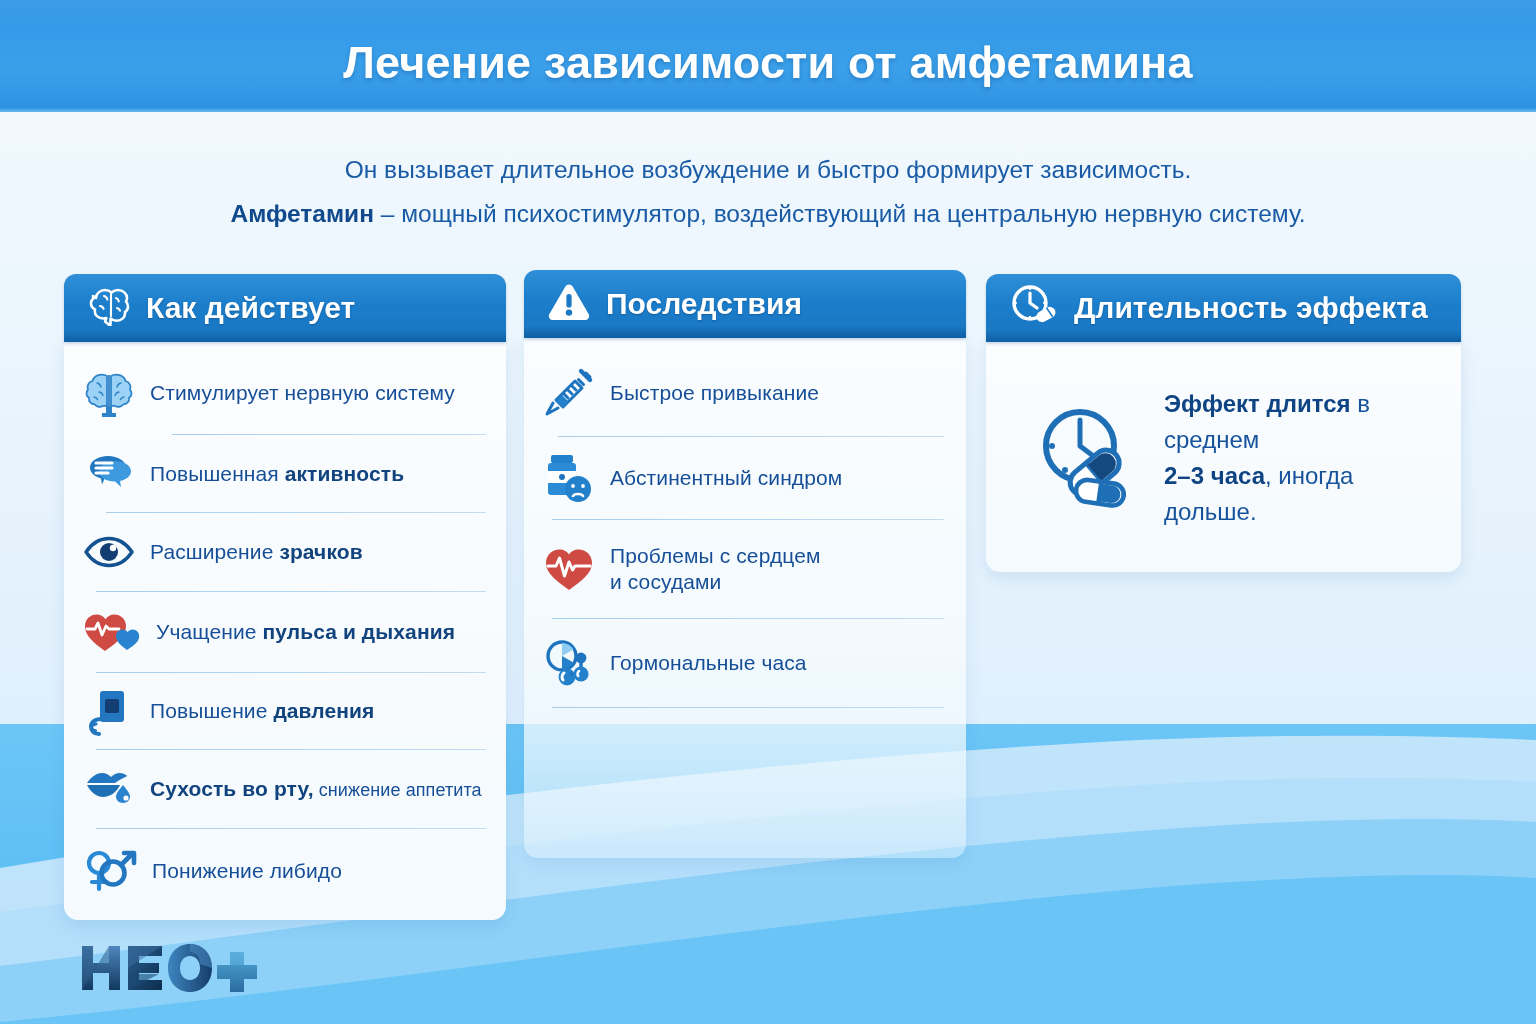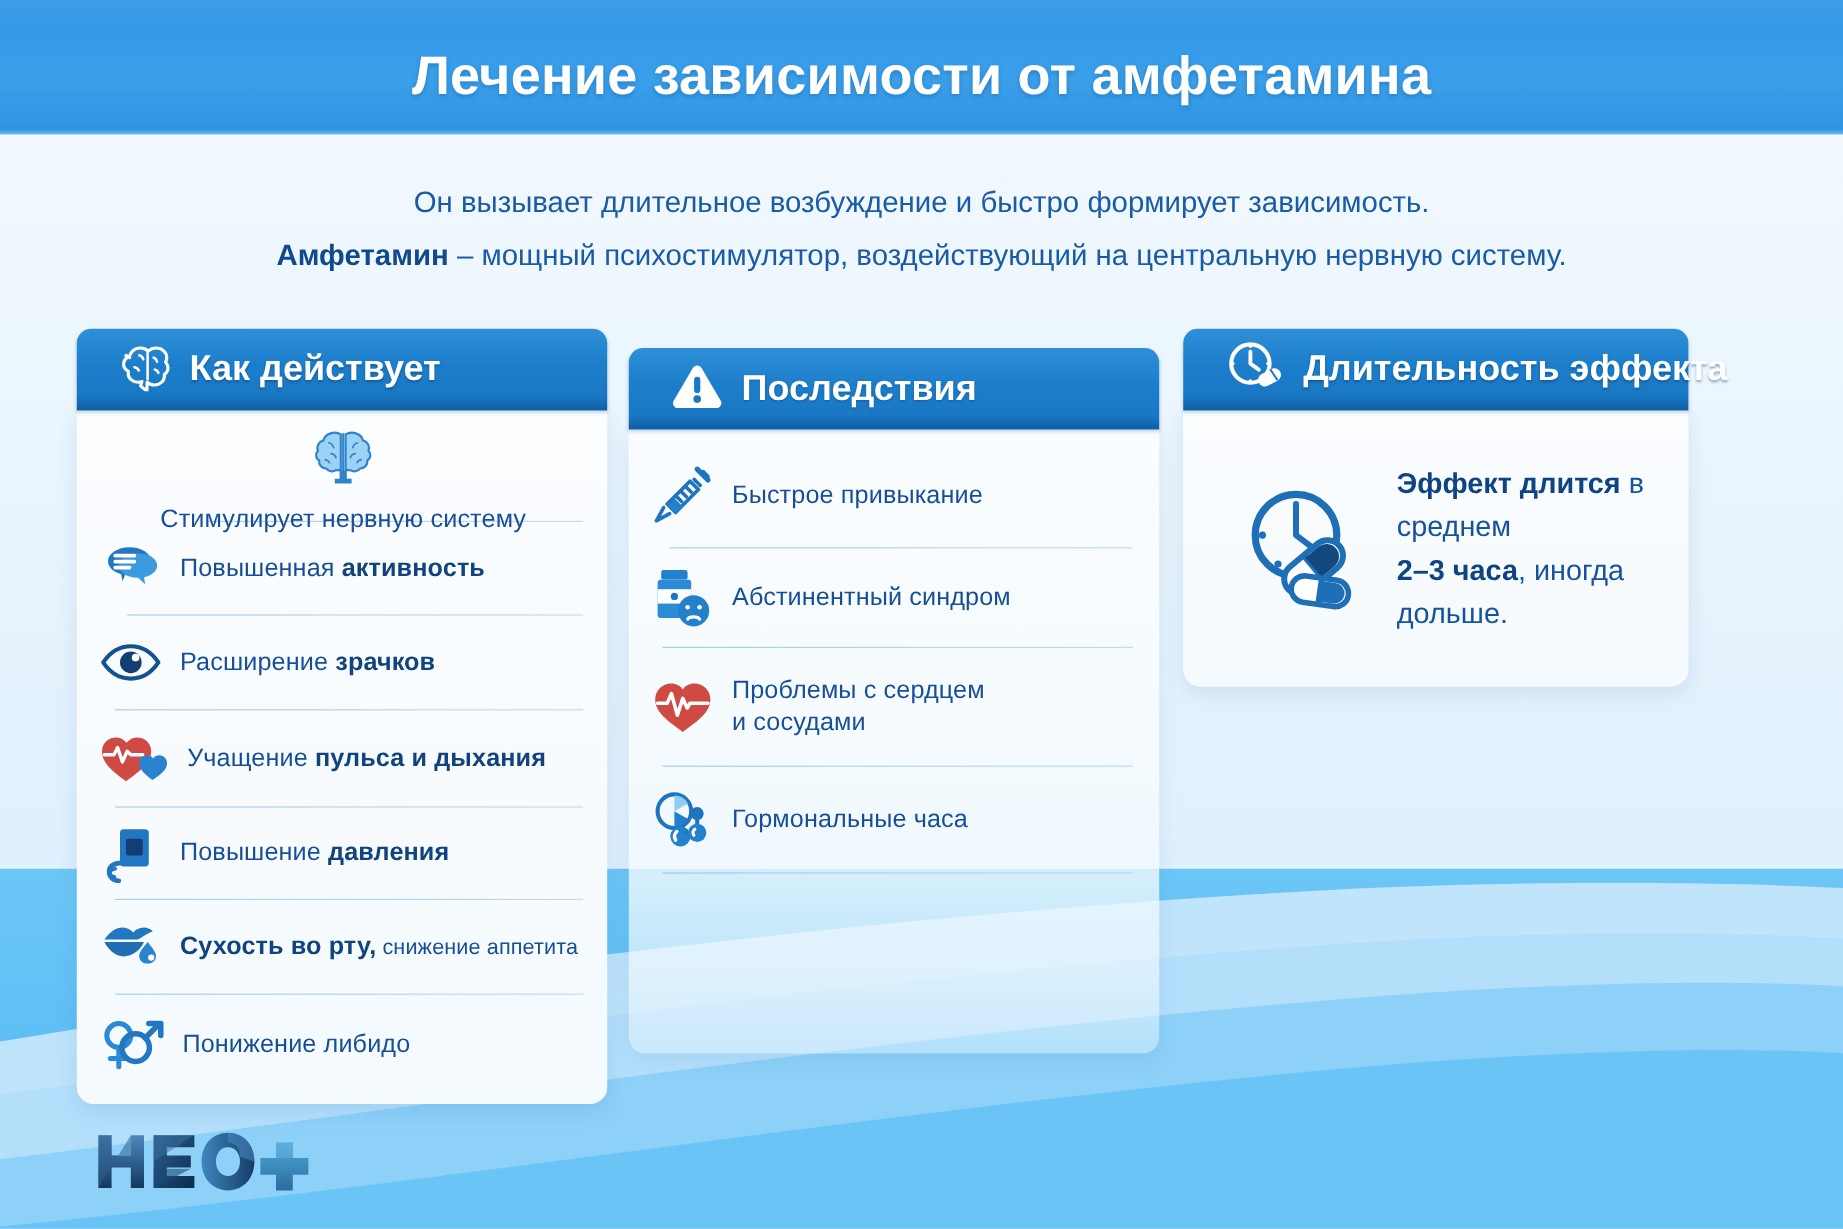--- a/index.html
+++ b/index.html
@@ -39,21 +39,21 @@
     color:#15559e;
   }
   .intro-line{font-size:24.5px;line-height:44px;color:#1a5ba6;white-space:nowrap;}
   .intro-line b{font-weight:bold;color:#104a8c;}
 
   
   .card{position:absolute;}
   .card-head{
     position:relative;height:68px;border-radius:12px 12px 0 0;
     background:linear-gradient(180deg,#2f8fd8 0%,#1c7ecb 45%,#1a78c4 82%,#0f5ea2 100%);
-    display:flex;align-items:center;gap:14px;padding-left:34px;box-sizing:border-box;
+    display:flex;align-items:center;gap:14px;padding-left:22px;box-sizing:border-box;
     box-shadow:0 2px 3px rgba(15,80,140,.22);
   }
   .card-head .hd-title{
     color:#fff;font-size:30px;font-weight:bold;white-space:nowrap;
     text-shadow:0 1px 2px rgba(6,50,95,.4);
   }
   .card-body{
     border-radius:0 0 14px 14px;
     background:linear-gradient(180deg,#fbfdff 0%,#f7fbfe 60%,#f4fafe 100%);
     box-shadow:0 6px 16px rgba(40,110,180,.13), 0 1px 0 rgba(255,255,255,.9) inset;
@@ -118,21 +118,21 @@
         <svg width="46" height="40" viewBox="0 0 46 40" xmlns="http://www.w3.org/2000/svg">
           <path d="M10 12c0-4.4 4-8 9-8 2.6 0 4.9 1 6.5 2.5C27 5.2 29.4 4 32 4c5 0 9 3.6 9 8 0 1.3-.4 2.6-1 3.7 1.3 1.3 2 3 2 4.8 0 2.3-1.2 4.4-3.1 5.6.1.5.1 1 .1 1.4 0 4-3.7 7.3-8.3 7.3-2.4 0-4.6-.9-6.1-2.4l-.2 7.6-5.3-4.4 1.2-3.6c-1 .3-2.1.5-3.2.5-4.6 0-8.3-3.3-8.3-7.3 0-.6.1-1.2.2-1.8C6.8 22.3 5 20 5 17.3c0-2 1-3.8 2.6-5-.4-.8-.6-1.5-.6-2.3z" fill="none" stroke="#ffffff" stroke-width="2.6" stroke-linejoin="round"></path>
           <path d="M18 10c1.8.4 3 1.6 3.4 3.4M25 8v22M30 12c1.6.6 2.6 1.8 2.8 3.4M14 20c1.8.2 3 1.2 3.6 2.8M31 22c1.6.4 2.6 1.4 3 2.8" fill="none" stroke="#ffffff" stroke-width="2.1" stroke-linecap="round"></path>
         </svg>
       </span>
       <span class="hd-title">Как действует</span>
     </div>
 
     <div class="card-body" style="height:578px;padding-top:10px;">
 
-      <div class="row" style="height:82px;flex-direction:column;">
+      <div class="row" style="height:82px;">
         <span class="ico">
           <svg width="54" height="54" viewBox="0 0 54 54" xmlns="http://www.w3.org/2000/svg">
             <g>
               <path d="M25 10c-5-3-13-1-14.5 5-4 1-6 5-4.5 8.6-2.4 2.4-2 6.6 1 8.2-.6 3.4 2 6.6 5.8 6.6 1.8 2.6 5.6 3.2 8.2 1.4l4 0z" fill="#9cd2f5" stroke="#2f84c9" stroke-width="1.8" stroke-linejoin="round"></path>
               <path d="M29 10c5-3 13-1 14.5 5 4 1 6 5 4.5 8.6 2.4 2.4 2 6.6-1 8.2.6 3.4-2 6.6-5.8 6.6-1.8 2.6-5.6 3.2-8.2 1.4l-4 0z" fill="#9cd2f5" stroke="#2f84c9" stroke-width="1.8" stroke-linejoin="round"></path>
               <path d="M24 40h6v8h-6z" fill="#2f84c9"></path>
               <path d="M20 47h14v4H20z" fill="#2f84c9"></path>
               <path d="M27 9v33" stroke="#2f84c9" stroke-width="1.8"></path>
               <path d="M15 17c2 .5 3.5 2 4 4M17 26c2 .3 3.5 1.5 4 3.4M12 31c1.8.3 3 1.2 3.6 2.6M39 17c-2 .5-3.5 2-4 4M37 26c-2 .3-3.5 1.5-4 3.4M42 31c-1.8.3-3 1.2-3.6 2.6" fill="none" stroke="#2f84c9" stroke-width="1.4" stroke-linecap="round"></path>
             </g>
@@ -227,21 +227,21 @@
           </svg>
         </span>
         <span class="lbl">
           <span>Понижение либидо</span>
         </span>
       </div>
 
     </div>
   </div>
 
-  <div class="card" style="left:524px;top:290px;width:442px;">
+  <div class="card" style="left:524px;top:270px;width:442px;">
     <div class="card-head">
       <span class="ico">
         <svg width="46" height="42" viewBox="0 0 46 42" xmlns="http://www.w3.org/2000/svg">
           <path d="M23 3.5c1.5 0 2.8.8 3.6 2.1l16 27.3c1.6 2.7-.3 6.1-3.6 6.1H7c-3.3 0-5.2-3.4-3.6-6.1l16-27.3c.8-1.3 2.1-2.1 3.6-2.1z" fill="#ffffff"></path>
           <rect x="20.4" y="13" width="5.2" height="13.6" rx="2.6" fill="#1a78c4"></rect>
           <circle cx="23" cy="31.6" r="3.2" fill="#1a78c4"></circle>
         </svg>
       </span>
       <span class="hd-title">Последствия</span>
     </div>
@@ -316,21 +316,21 @@
         </span>
         <span class="lbl">
           <span>Гормональные часа</span>
         </span>
       </div>
       <div class="sep" style="margin-left:28px;margin-right:22px;"></div>
 
     </div>
   </div>
 
-  <div class="card" style="left:986px;top:274px;width:421px;">
+  <div class="card" style="left:986px;top:274px;width:475px;">
     <div class="card-head">
       <span class="ico">
         <svg width="52" height="46" viewBox="0 0 52 46" xmlns="http://www.w3.org/2000/svg">
           <circle cx="22" cy="20" r="16" fill="none" stroke="#ffffff" stroke-width="3.4"></circle>
           <path d="M22 10v10l7 5" fill="none" stroke="#ffffff" stroke-width="3.2" stroke-linecap="round" stroke-linejoin="round"></path>
           <circle cx="22" cy="5.5" r="1.4" fill="#ffffff"></circle>
           <circle cx="36.5" cy="20" r="1.4" fill="#ffffff"></circle>
           <circle cx="7.5" cy="20" r="1.4" fill="#ffffff"></circle>
           <circle cx="22" cy="34.5" r="1.4" fill="#ffffff"></circle>
           <rect x="28" y="26" width="20" height="11" rx="5.5" transform="rotate(-28 38 31.5)" fill="#ffffff"></rect>

